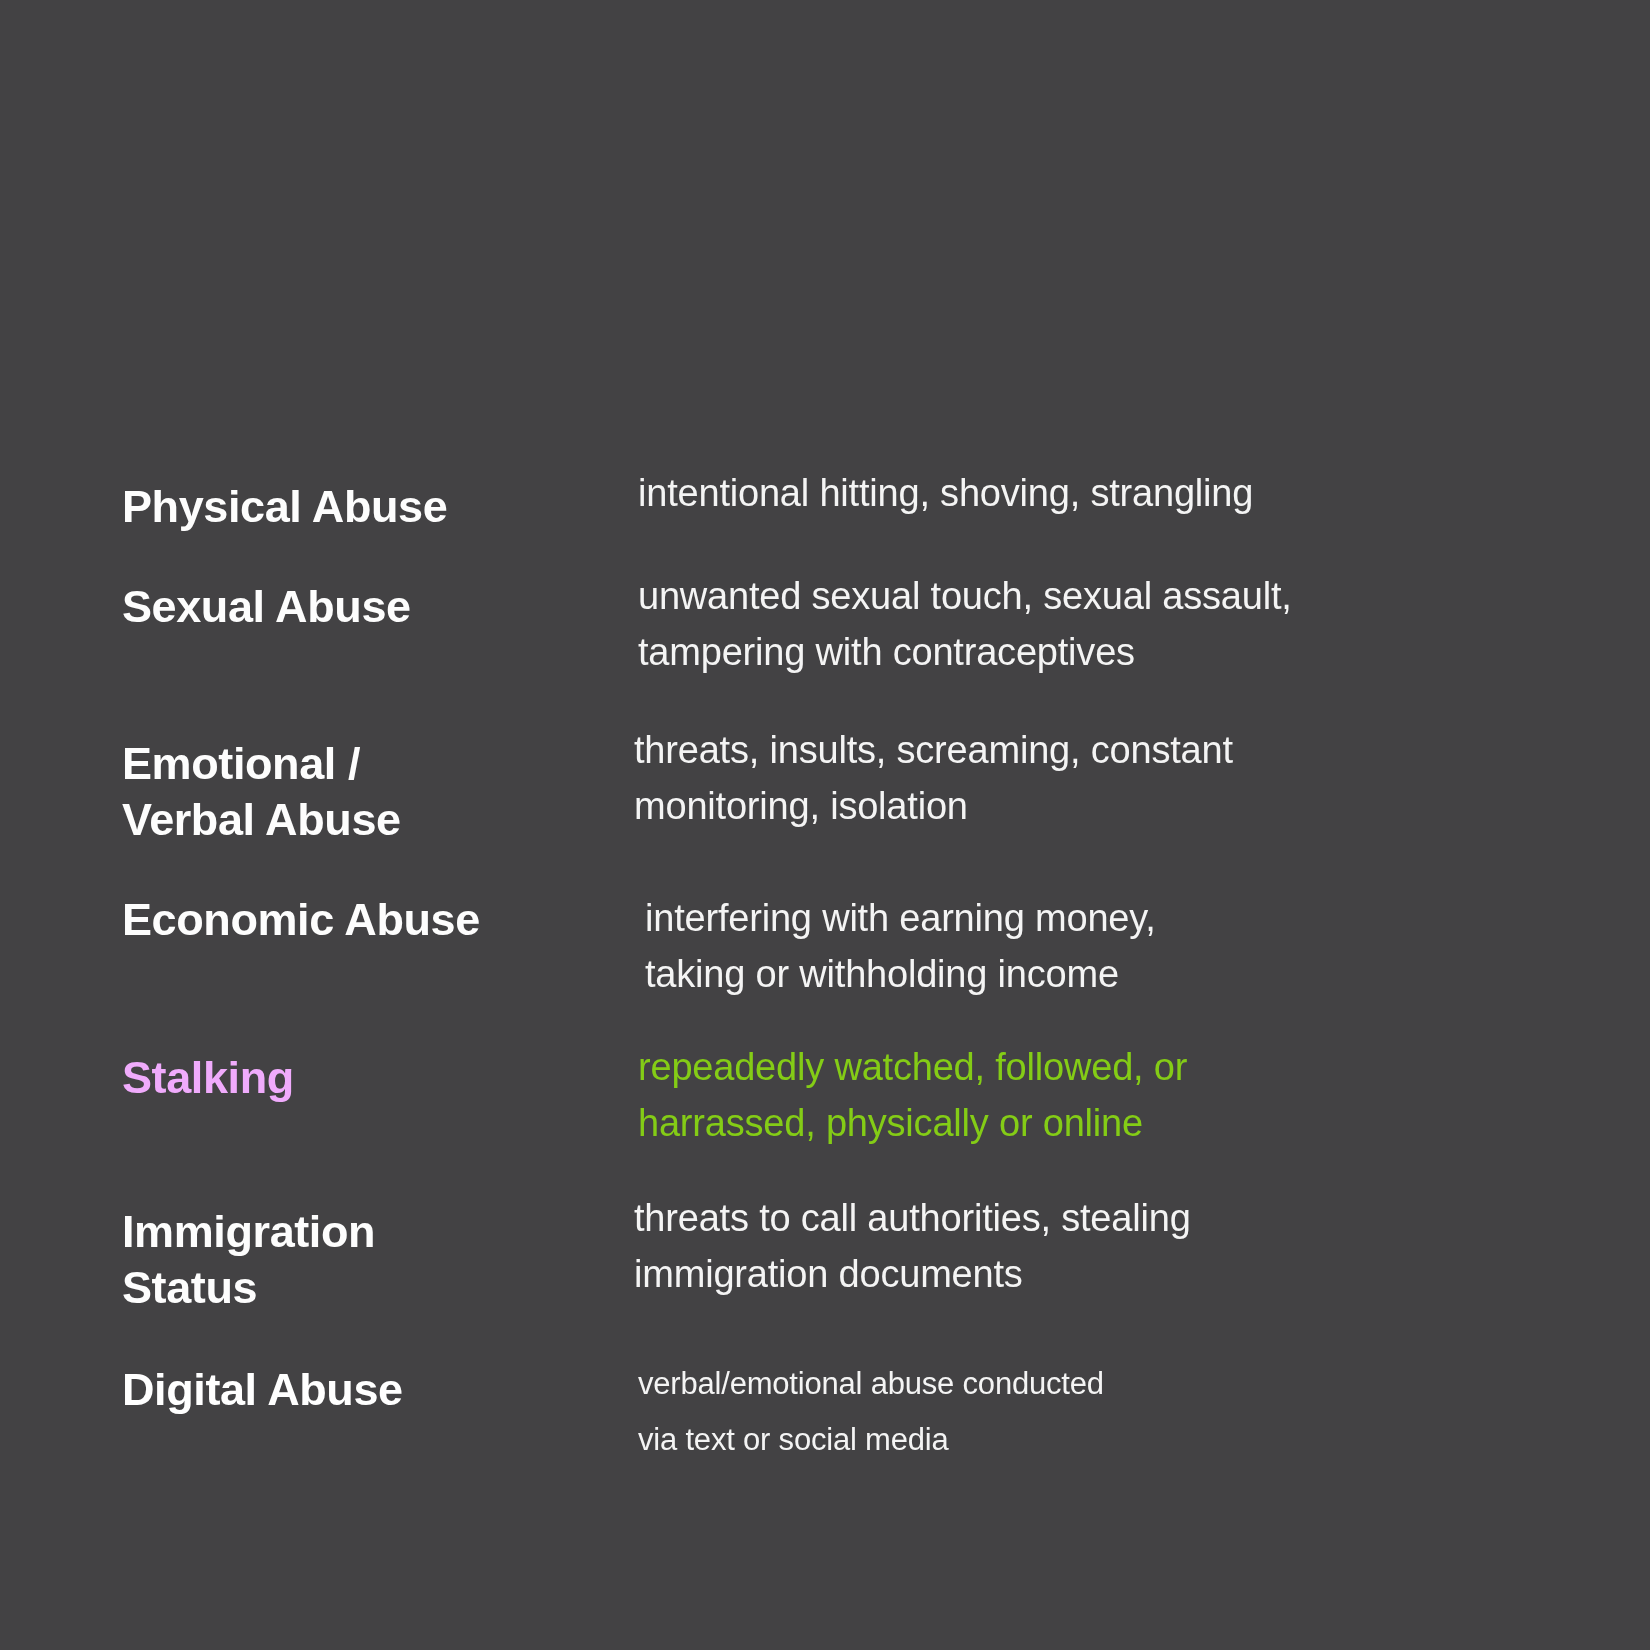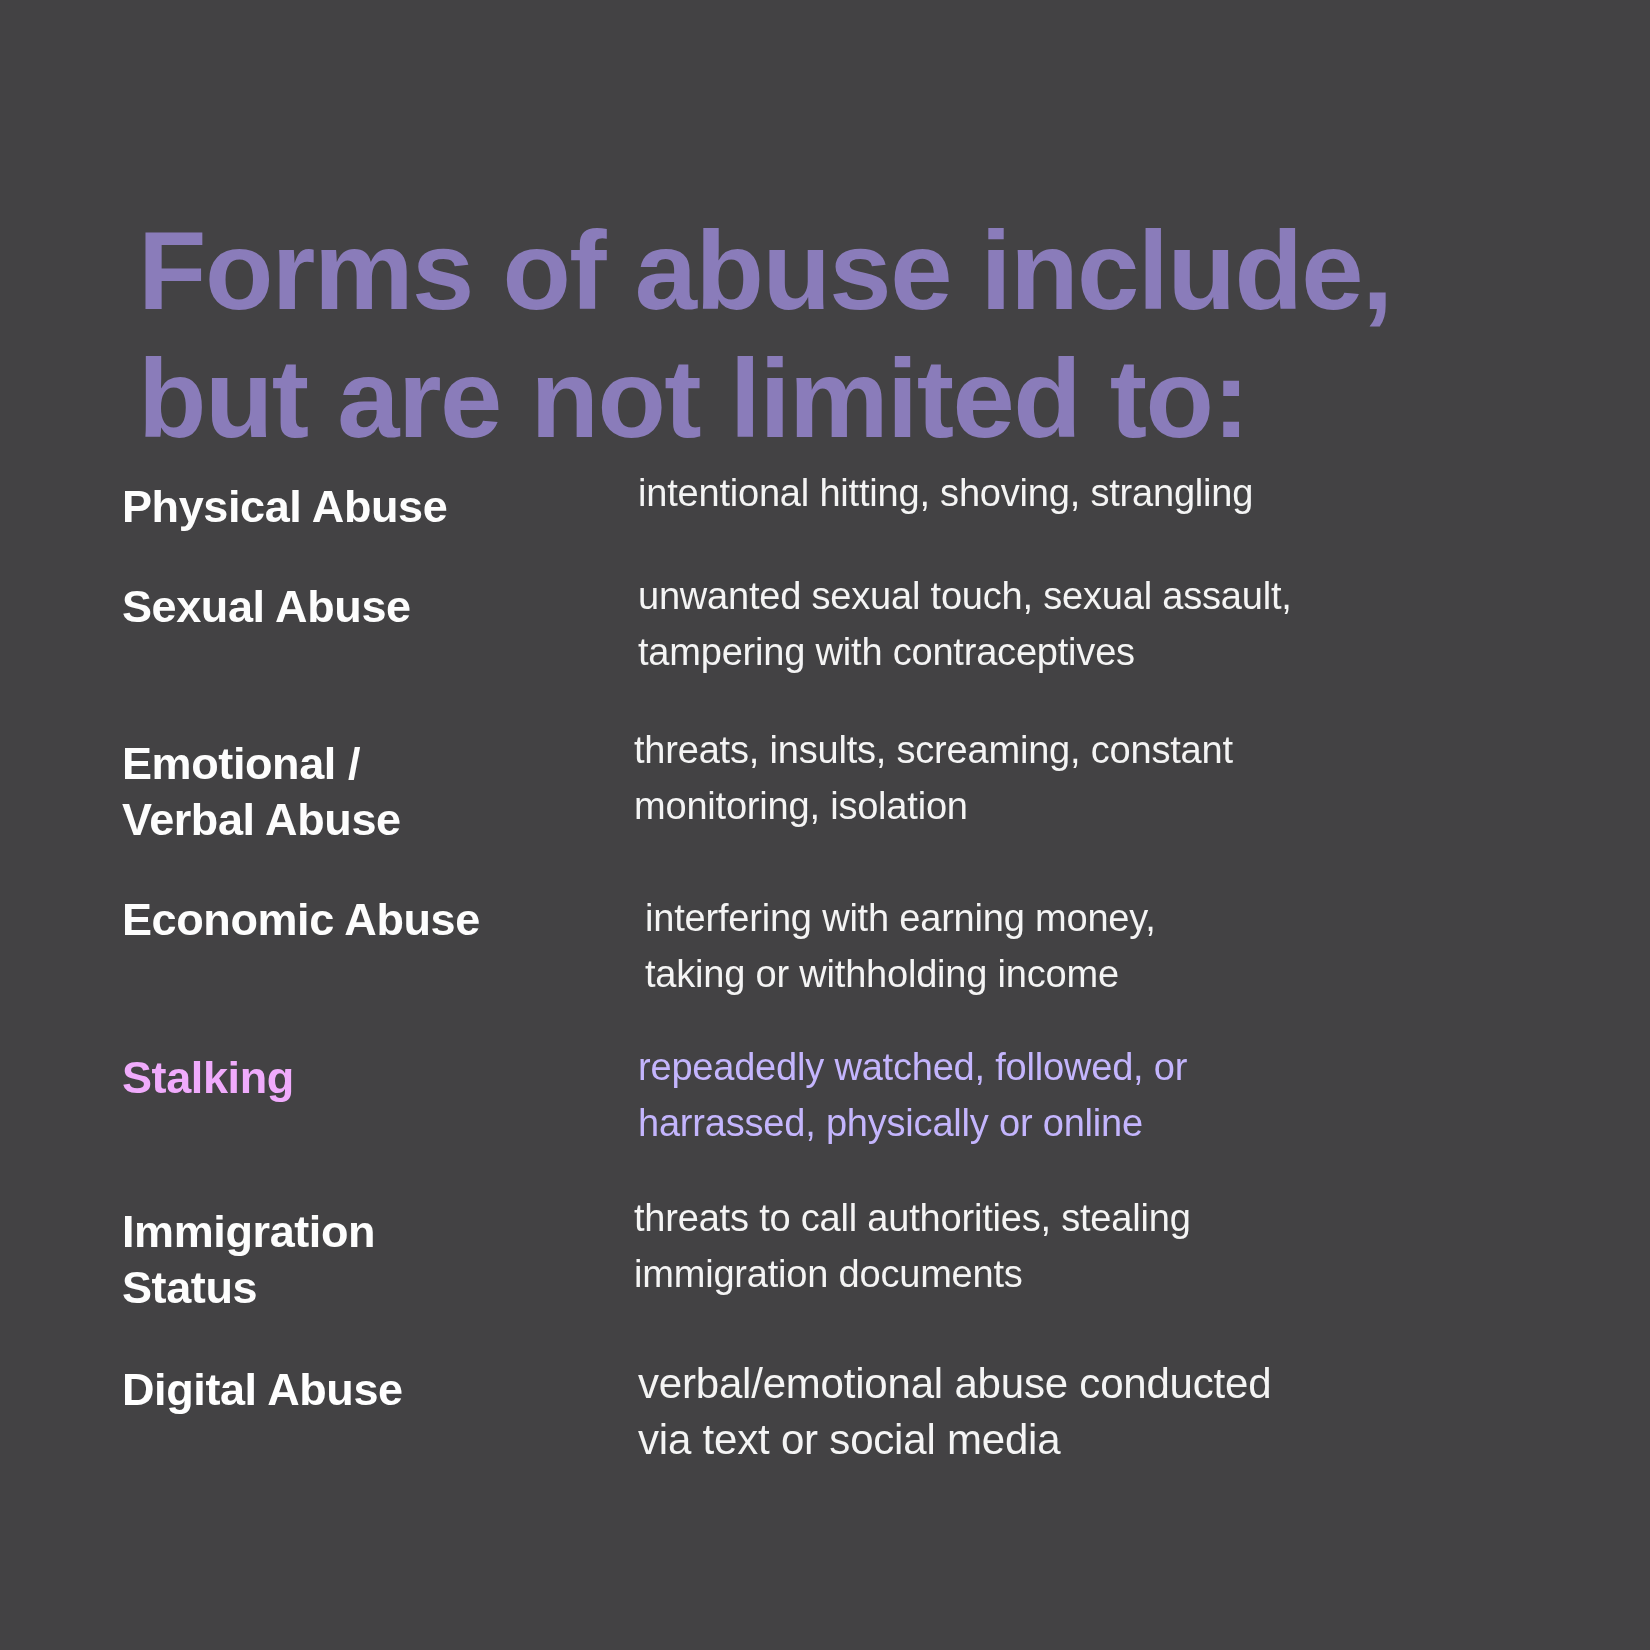--- a/index.html
+++ b/index.html
@@ -89,29 +89,27 @@
   #row-5 { top: 1036px; }
   #row-5 .term { top: 0px; }
   #row-5 .desc { left: 638px; top: 3px; }
   
   #row-6 { top: 1190px; }
   #row-6 .term { top: 0px; }
   #row-6 .desc { left: 634px; top: 0px; }
   
   #row-7 { top: 1348px; }
   #row-7 .term { top: 0px; }
-  #row-7 .desc { left: 638px; top: 8px; font-size: 42px; }
+  #row-7 .desc { left: 638px; top: 8px; font-size: 31px; }
 </style>
 </head>
 <body style="background: rgb(67, 66, 68);">
 
 <div id="infographic" style="background: rgb(67, 66, 68);">
 
-  <h1 id="title" style="color: rgb(138, 124, 186);">Forms of abuse include,
-but are not limited to:</h1>
 
   <div id="rows">
 
     <div class="row" id="row-1">
       <div class="term" style="color: rgb(253, 253, 253);">Physical Abuse</div>
       <div class="desc" style="color: rgb(244, 244, 244);">intentional hitting, shoving, strangling</div>
     </div>
 
     <div class="row" id="row-2">
       <div class="term" style="color: rgb(253, 253, 253);">Sexual Abuse</div>
@@ -127,21 +125,21 @@
     </div>
 
     <div class="row" id="row-4">
       <div class="term" style="color: rgb(253, 253, 253);">Economic Abuse</div>
       <div class="desc" style="color: rgb(244, 244, 244);">interfering with earning money,
 taking or withholding income</div>
     </div>
 
     <div class="row" id="row-5">
       <div class="term" style="color: #f0abfc;">Stalking</div>
-      <div class="desc" style="color: #c4b5fd;">repeadedly watched, followed, or
+      <div class="desc" style="color: #84cc16;">repeadedly watched, followed, or
 harrassed, physically or online</div>
     </div>
 
     <div class="row" id="row-6">
       <div class="term" style="color: rgb(253, 253, 253);">Immigration
 Status</div>
       <div class="desc" style="color: rgb(244, 244, 244);">threats to call authorities, stealing
 immigration documents</div>
     </div>
 

